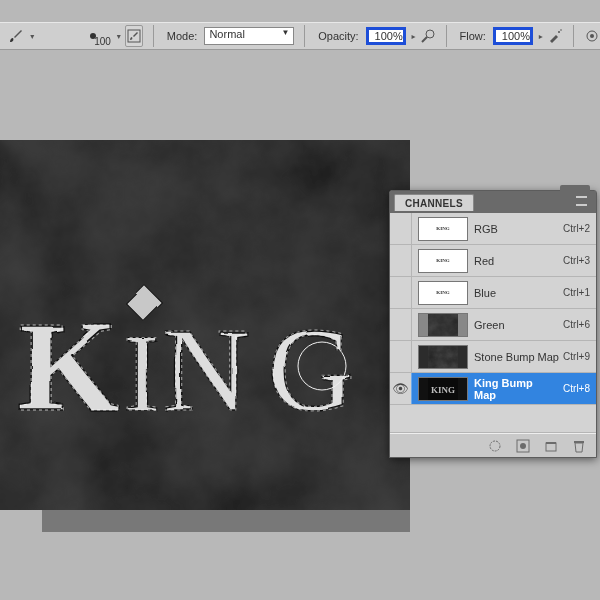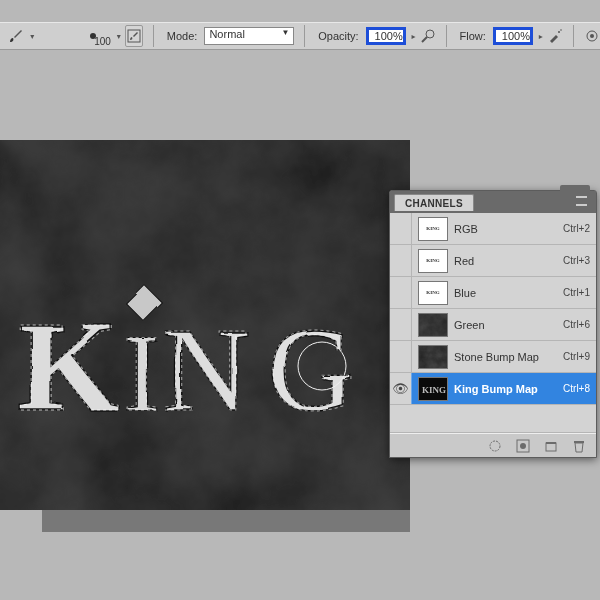--- a/index.html
+++ b/index.html
@@ -135,21 +135,21 @@
     color: #fff;
   }
   .vis-col {
     width: 22px; height: 100%;
     border-right: 1px solid #b5b5b5;
     display: flex; align-items: center; justify-content: center;
   }
   .channel-row.selected .vis-col { border-right-color: #6ea9ea; background:#d3d3d3; }
   .eye { font-size: 13px; color: #444; }
   .thumb {
-    width: 30px; height: 24px;
+    width: 50px; height: 24px;
     margin: 0 6px;
     border: 1px solid #777;
     background: #fff;
     display: flex; align-items: center; justify-content: center;
     overflow: hidden;
     font-size: 5px;
     font-family: Georgia, serif;
     font-weight: bold;
   }
   .thumb.clouds { background: #888; }

